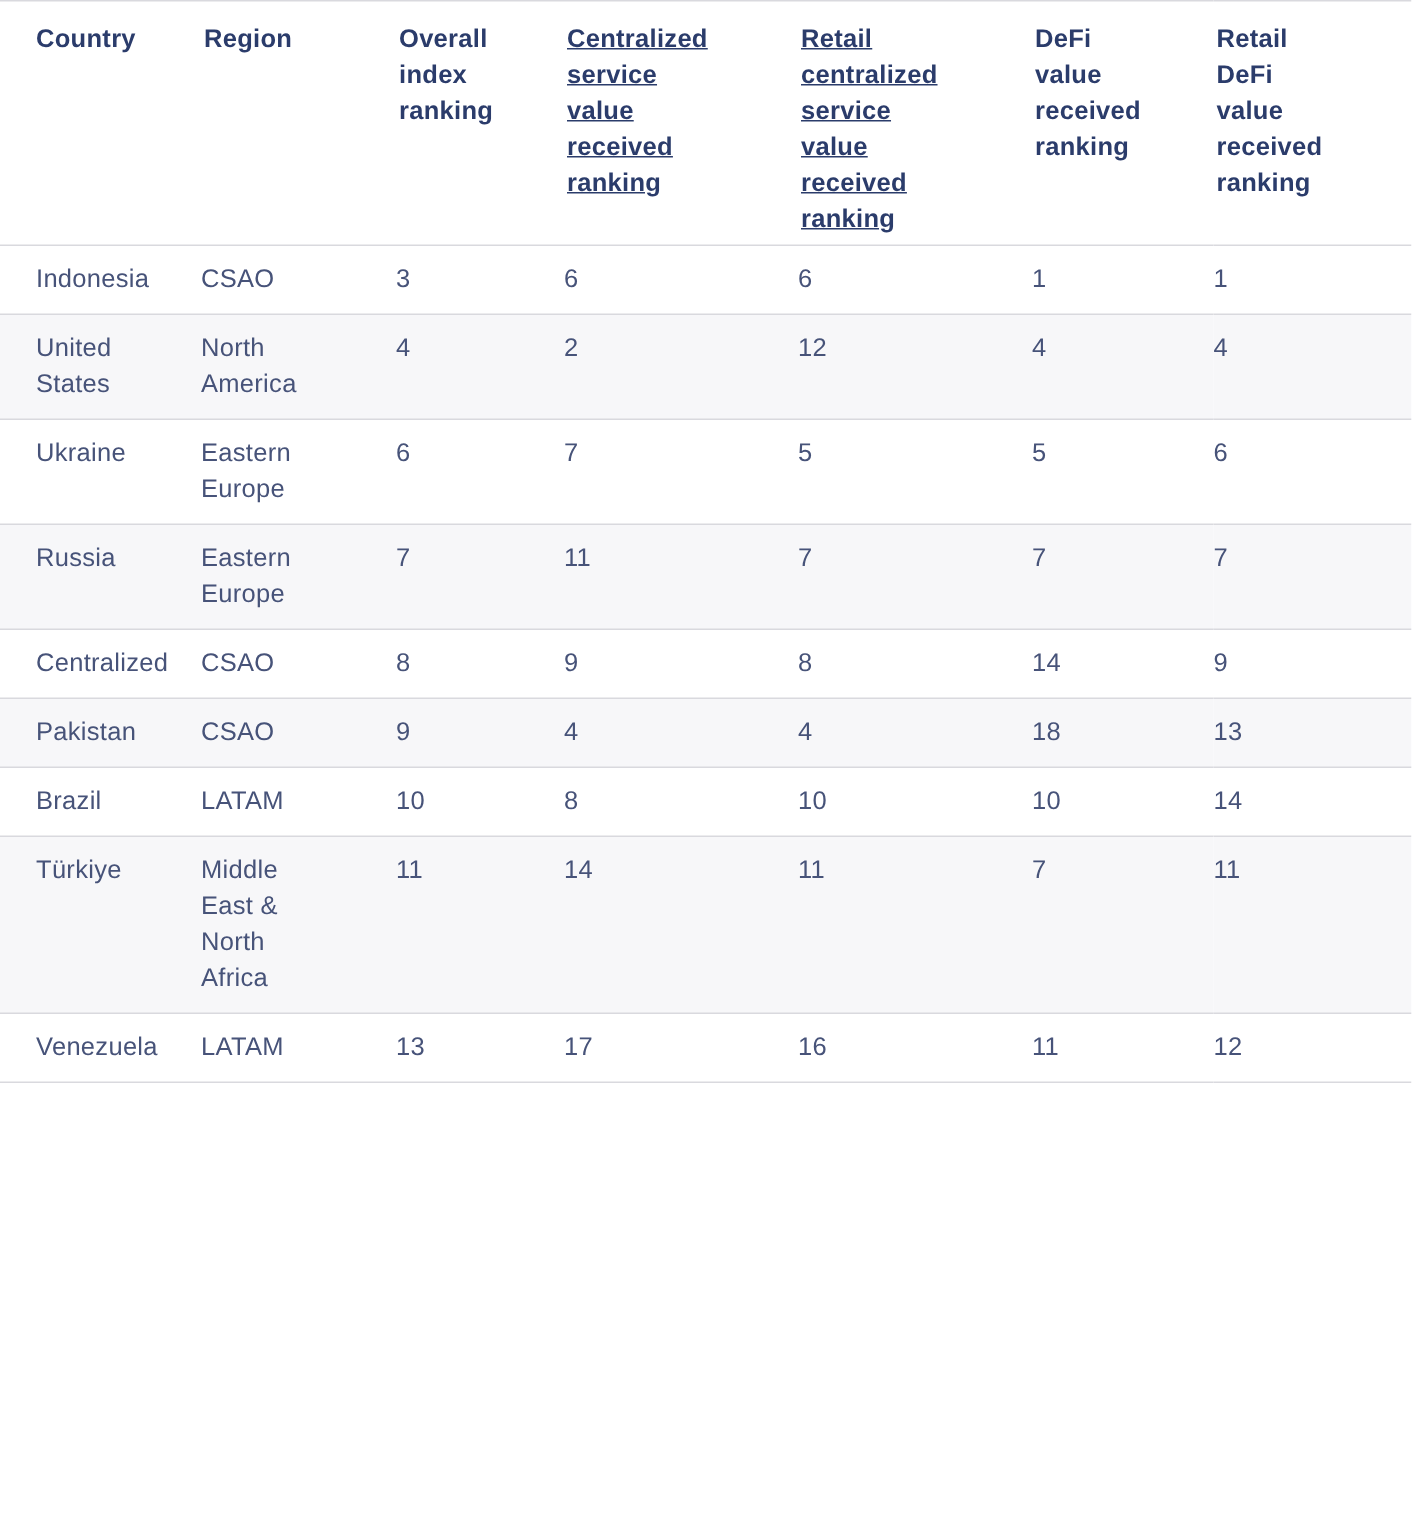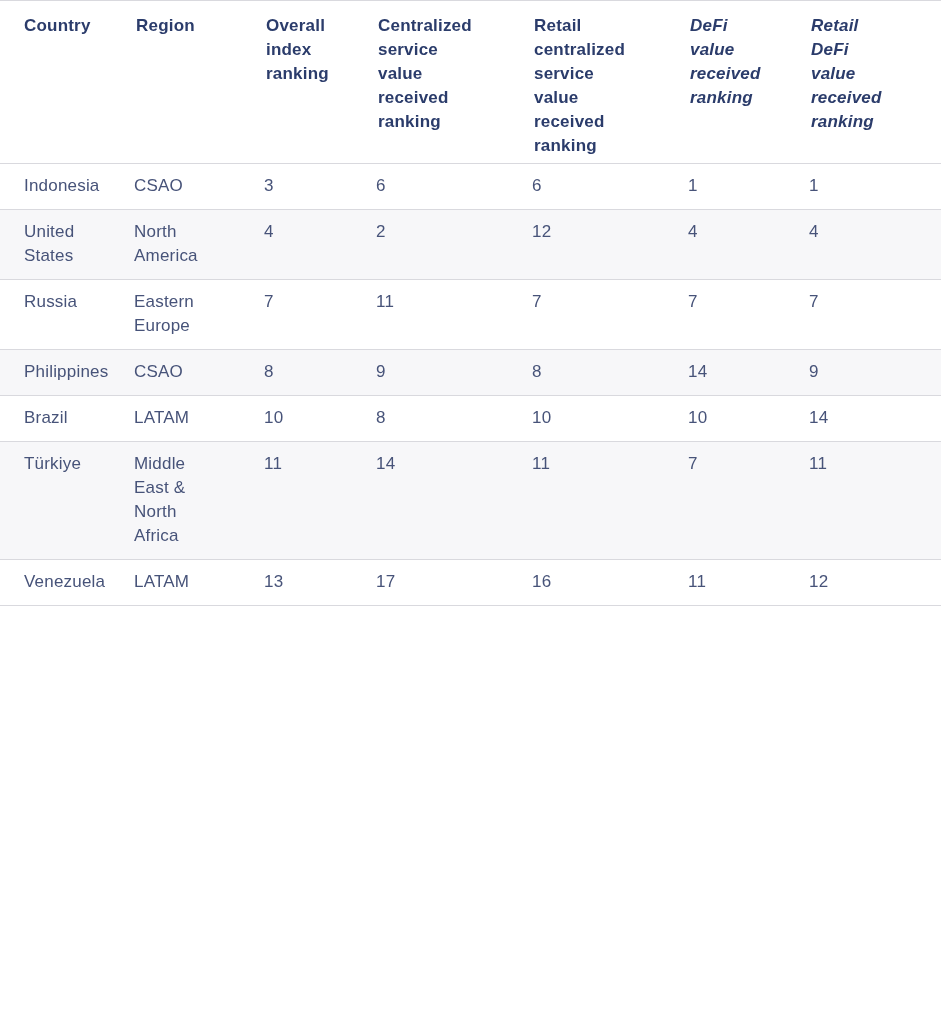--- a/index.html
+++ b/index.html
@@ -47,22 +47,22 @@
   th:first-child, td:first-child { padding-left: 24px; }
 
   tbody td { border-top: 1px solid #d9d9de; }
   tbody tr:nth-child(even) { background: #f7f7f9; }
 
   
   .cw { display: inline-block; vertical-align: top; }
   .w-country { max-width: 92px; }
   .w-region  { max-width: 70px; }
   .w-h-overall { max-width: 70px; }
-  .w-h-centralized, .w-h-retail-centralized { max-width: 96px; }
-  .w-h-defi, .w-h-retail-defi { max-width: 78px; font-style: italic; }
+  .w-h-centralized, .w-h-retail-centralized { max-width: 96px; text-decoration: underline; }
+  .w-h-defi, .w-h-retail-defi { max-width: 78px; }
 </style>
 </head>
 <body>
 
 <table data-name="rankings-table">
   <colgroup>
     <col class="col-country">
     <col class="col-region">
     <col class="col-overall">
     <col class="col-centralized">
@@ -108,36 +108,54 @@
       <tr data-name="table-row">
         <td data-name="cell-country"><span class="cw w-country" data-name="cell-value">United States</span></td>
         <td data-name="cell-region"><span class="cw w-region" data-name="cell-value">North America</span></td>
         <td data-name="cell-overall"><span class="cw" data-name="cell-value">4</span></td>
         <td data-name="cell-centralized"><span class="cw" data-name="cell-value">2</span></td>
         <td data-name="cell-retail-centralized"><span class="cw" data-name="cell-value">12</span></td>
         <td data-name="cell-defi"><span class="cw" data-name="cell-value">4</span></td>
         <td data-name="cell-retail-defi"><span class="cw" data-name="cell-value">4</span></td>
       </tr>
       <tr data-name="table-row">
+        <td data-name="cell-country"><span class="cw w-country" data-name="cell-value">Ukraine</span></td>
+        <td data-name="cell-region"><span class="cw w-region" data-name="cell-value">Eastern Europe</span></td>
+        <td data-name="cell-overall"><span class="cw" data-name="cell-value">6</span></td>
+        <td data-name="cell-centralized"><span class="cw" data-name="cell-value">7</span></td>
+        <td data-name="cell-retail-centralized"><span class="cw" data-name="cell-value">5</span></td>
+        <td data-name="cell-defi"><span class="cw" data-name="cell-value">5</span></td>
+        <td data-name="cell-retail-defi"><span class="cw" data-name="cell-value">6</span></td>
+      </tr>
+      <tr data-name="table-row">
         <td data-name="cell-country"><span class="cw w-country" data-name="cell-value">Russia</span></td>
         <td data-name="cell-region"><span class="cw w-region" data-name="cell-value">Eastern Europe</span></td>
         <td data-name="cell-overall"><span class="cw" data-name="cell-value">7</span></td>
         <td data-name="cell-centralized"><span class="cw" data-name="cell-value">11</span></td>
         <td data-name="cell-retail-centralized"><span class="cw" data-name="cell-value">7</span></td>
         <td data-name="cell-defi"><span class="cw" data-name="cell-value">7</span></td>
         <td data-name="cell-retail-defi"><span class="cw" data-name="cell-value">7</span></td>
       </tr>
       <tr data-name="table-row">
-        <td data-name="cell-country"><span class="cw w-country" data-name="cell-value">Philippines</span></td>
+        <td data-name="cell-country"><span class="cw w-country" data-name="cell-value">Centralized</span></td>
         <td data-name="cell-region"><span class="cw w-region" data-name="cell-value">CSAO</span></td>
         <td data-name="cell-overall"><span class="cw" data-name="cell-value">8</span></td>
         <td data-name="cell-centralized"><span class="cw" data-name="cell-value">9</span></td>
         <td data-name="cell-retail-centralized"><span class="cw" data-name="cell-value">8</span></td>
         <td data-name="cell-defi"><span class="cw" data-name="cell-value">14</span></td>
         <td data-name="cell-retail-defi"><span class="cw" data-name="cell-value">9</span></td>
+      </tr>
+      <tr data-name="table-row">
+        <td data-name="cell-country"><span class="cw w-country" data-name="cell-value">Pakistan</span></td>
+        <td data-name="cell-region"><span class="cw w-region" data-name="cell-value">CSAO</span></td>
+        <td data-name="cell-overall"><span class="cw" data-name="cell-value">9</span></td>
+        <td data-name="cell-centralized"><span class="cw" data-name="cell-value">4</span></td>
+        <td data-name="cell-retail-centralized"><span class="cw" data-name="cell-value">4</span></td>
+        <td data-name="cell-defi"><span class="cw" data-name="cell-value">18</span></td>
+        <td data-name="cell-retail-defi"><span class="cw" data-name="cell-value">13</span></td>
       </tr>
       <tr data-name="table-row">
         <td data-name="cell-country"><span class="cw w-country" data-name="cell-value">Brazil</span></td>
         <td data-name="cell-region"><span class="cw w-region" data-name="cell-value">LATAM</span></td>
         <td data-name="cell-overall"><span class="cw" data-name="cell-value">10</span></td>
         <td data-name="cell-centralized"><span class="cw" data-name="cell-value">8</span></td>
         <td data-name="cell-retail-centralized"><span class="cw" data-name="cell-value">10</span></td>
         <td data-name="cell-defi"><span class="cw" data-name="cell-value">10</span></td>
         <td data-name="cell-retail-defi"><span class="cw" data-name="cell-value">14</span></td>
       </tr>

